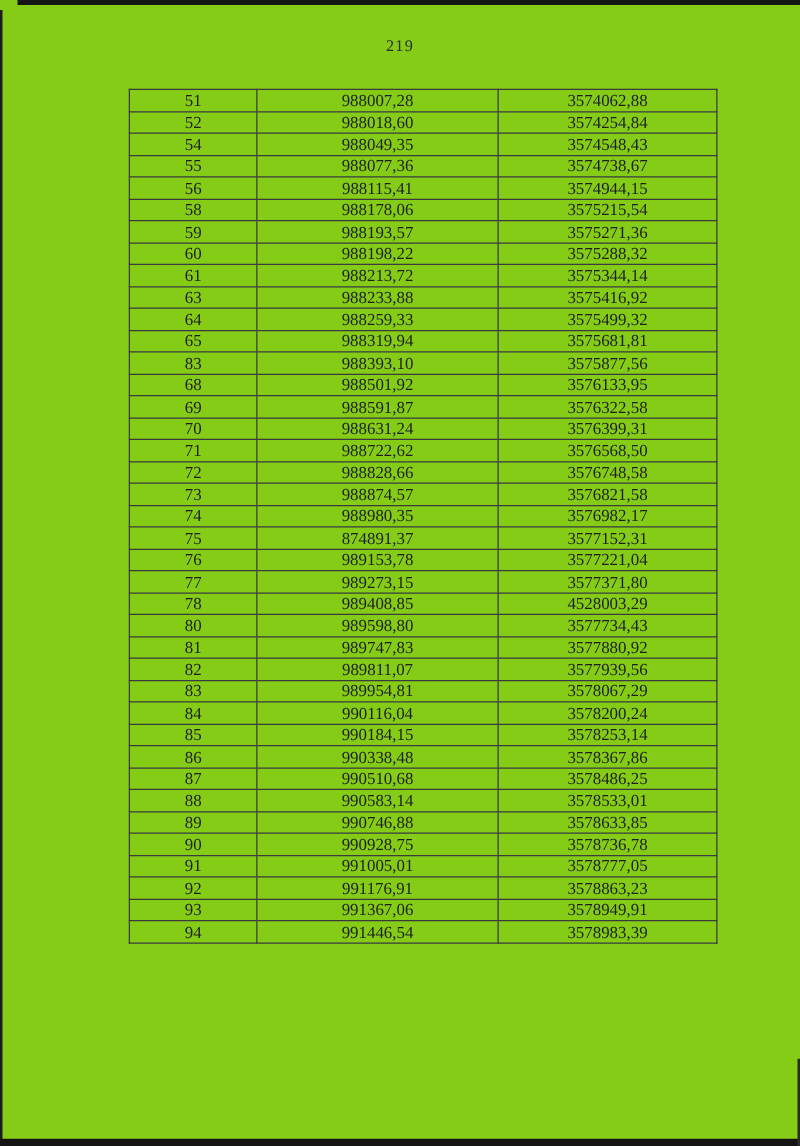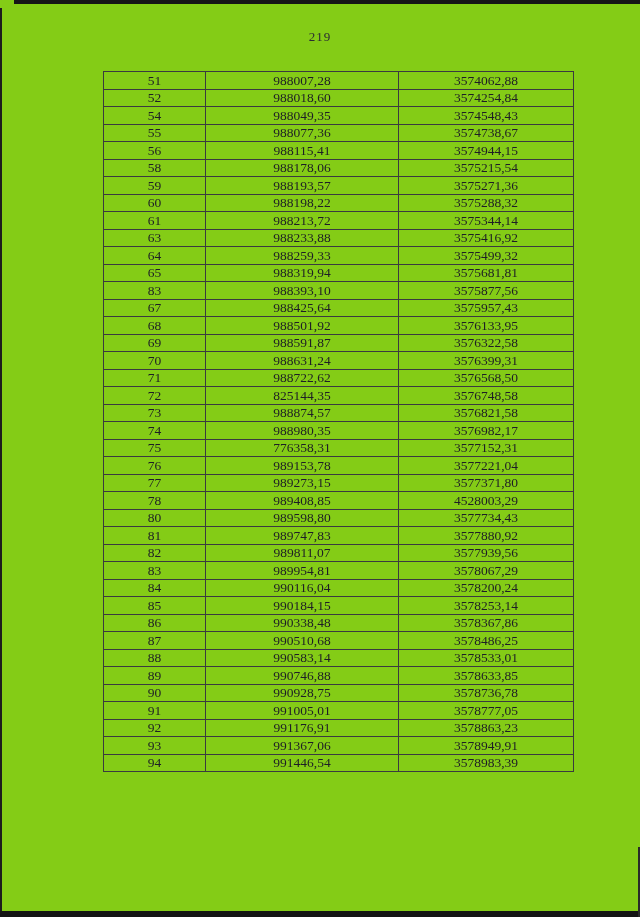--- a/index.html
+++ b/index.html
@@ -154,25 +154,20 @@
           <td>65</td>
           <td>988319,94</td>
           <td>3575681,81</td>
         </tr>
         <tr>
           <td>83</td>
           <td>988393,10</td>
           <td>3575877,56</td>
         </tr>
         <tr>
-          <td>67</td>
-          <td>988425,64</td>
-          <td>3575957,43</td>
-        </tr>
-        <tr>
           <td>68</td>
           <td>988501,92</td>
           <td>3576133,95</td>
         </tr>
         <tr>
           <td>69</td>
           <td>988591,87</td>
           <td>3576322,58</td>
         </tr>
         <tr>
@@ -180,36 +175,36 @@
           <td>988631,24</td>
           <td>3576399,31</td>
         </tr>
         <tr>
           <td>71</td>
           <td>988722,62</td>
           <td>3576568,50</td>
         </tr>
         <tr>
           <td>72</td>
-          <td>825144,35</td>
+          <td>988828,66</td>
           <td>3576748,58</td>
         </tr>
         <tr>
           <td>73</td>
           <td>988874,57</td>
           <td>3576821,58</td>
         </tr>
         <tr>
           <td>74</td>
           <td>988980,35</td>
           <td>3576982,17</td>
         </tr>
         <tr>
           <td>75</td>
-          <td>776358,31</td>
+          <td>874891,37</td>
           <td>3577152,31</td>
         </tr>
         <tr>
           <td>76</td>
           <td>989153,78</td>
           <td>3577221,04</td>
         </tr>
         <tr>
           <td>77</td>
           <td>989273,15</td>

